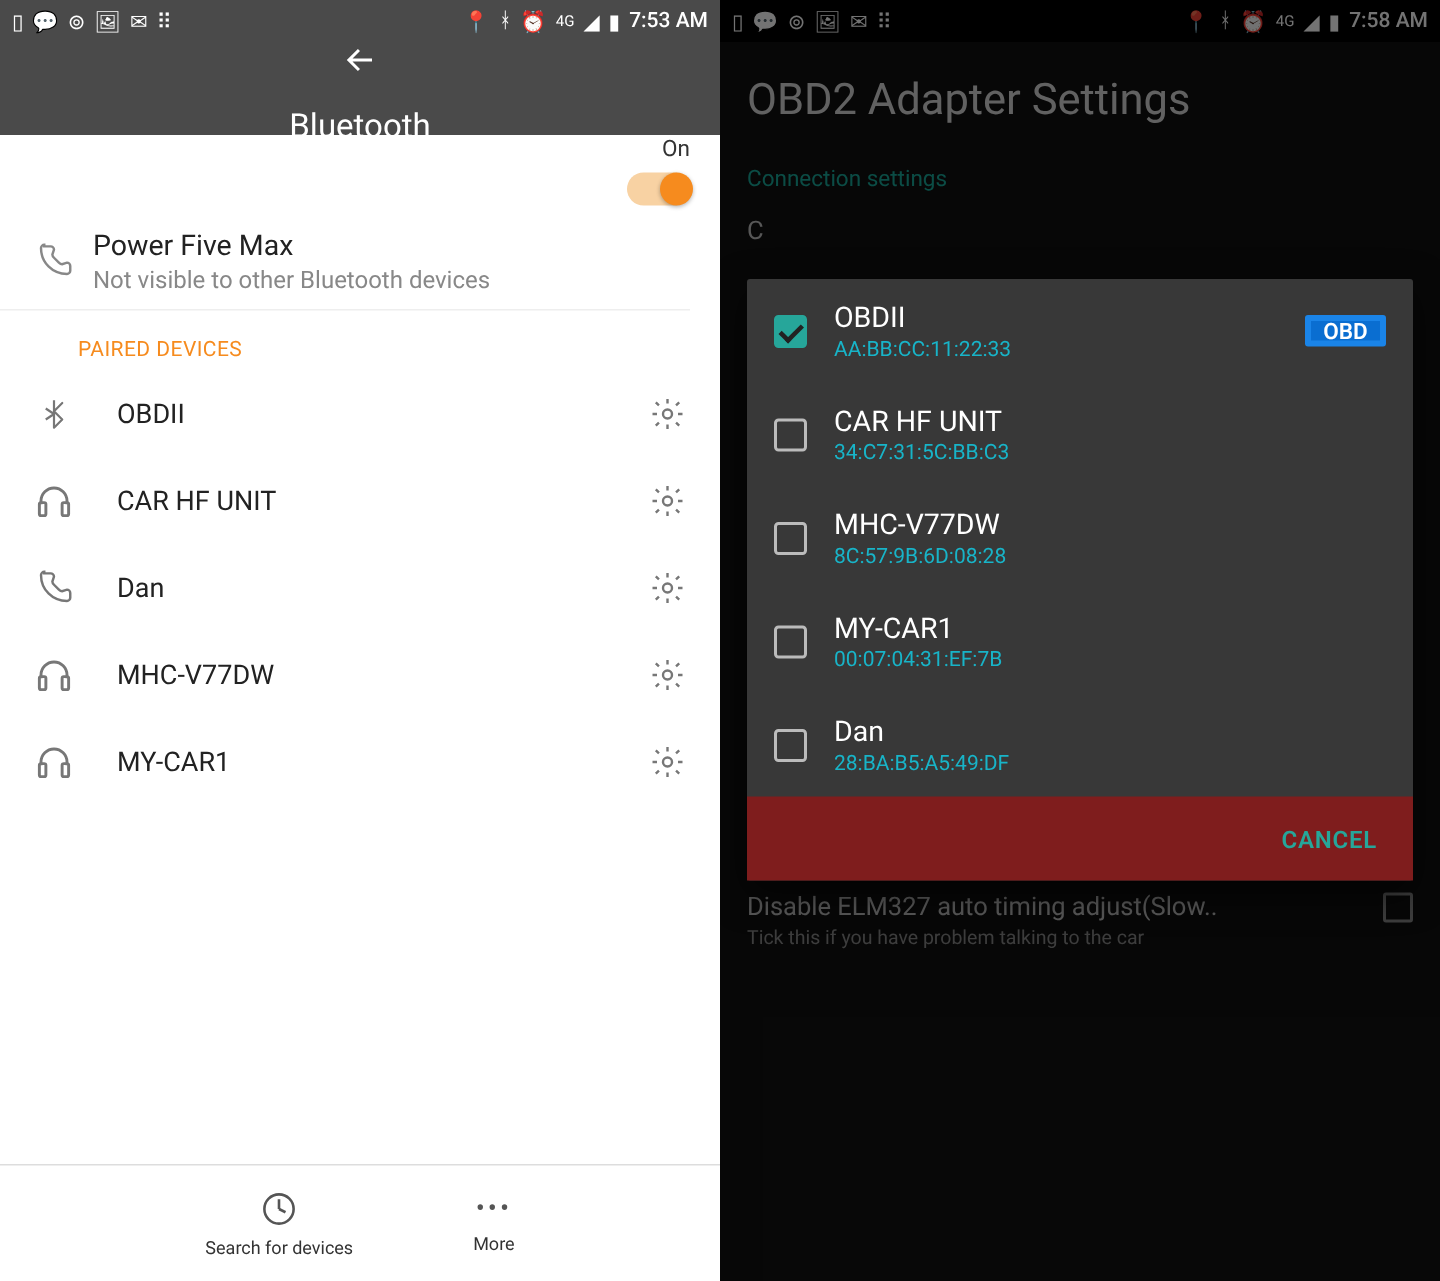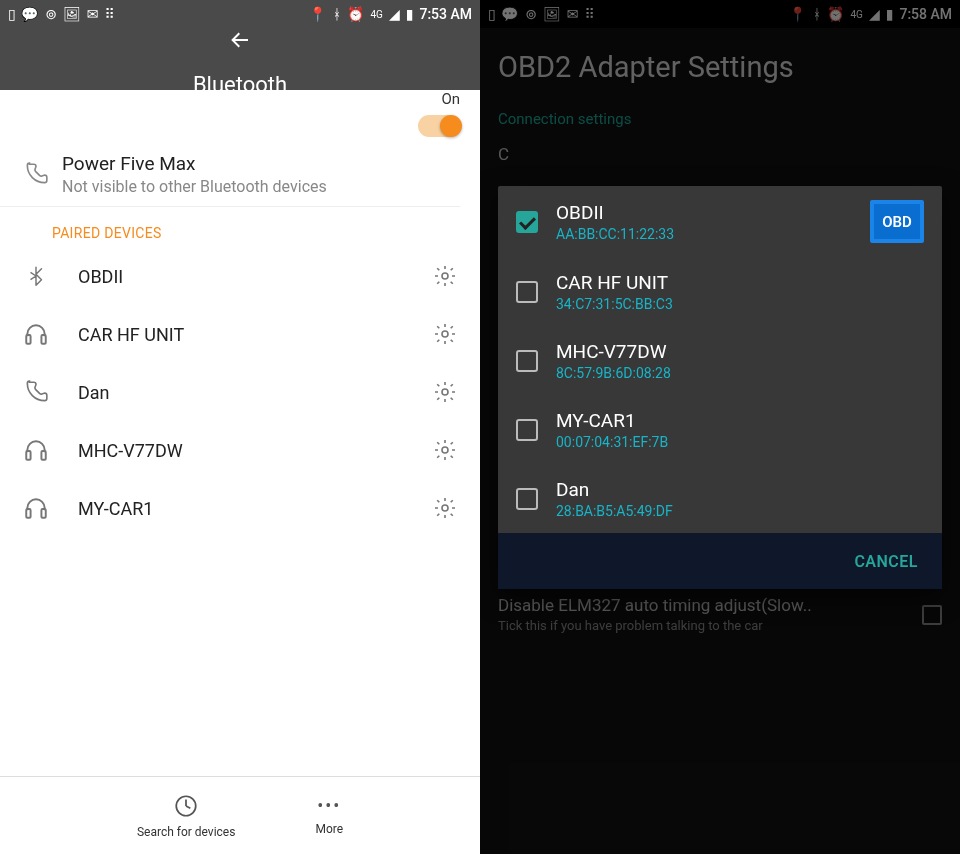--- a/index.html
+++ b/index.html
@@ -41,35 +41,35 @@
   .bb-label { font-size: 12px; color: #333; }
 
   
   .obd-title-row { padding: 22px 18px 6px 18px; }
   .obd-title { font-size: 29px; color: #d8d8d8; font-weight: 400; }
   .obd-section { padding: 20px 18px 4px 18px; font-size: 15px; color: #1aa99a; }
   .obd-row { padding: 12px 18px; }
   .obd-row-title { font-size: 17px; color: #c0c0c0; }
   .obd-row-sub { font-size: 13px; color: #888; margin-top: 3px; line-height: 1.3; }
   .obd-check { width: 20px; height: 20px; border: 2px solid #888; border-radius: 2px; flex-shrink: 0; }
-  .obd-row-flex { display:flex; align-items:center; justify-content:space-between; gap: 16px; }
+  .obd-row-flex { display:flex; justify-content:space-between; gap: 16px; }
   .obd-row-body { flex: 1; }
 
   
   .overlay { position: absolute; top:0; left:0; right:0; bottom:0; background: rgba(0,0,0,0.55); }
   .dialog { position: absolute; top: 186px; left: 18px; right: 18px; background: #383838; border-radius: 2px; box-shadow: 0 8px 24px rgba(0,0,0,0.6); }
   .dlg-item { display:flex; align-items:center; padding: 14px 18px; gap: 18px; }
   .dlg-check { width: 22px; height: 22px; border: 2px solid #bbb; border-radius: 3px; flex-shrink:0; position: relative; }
   .dlg-check.checked { background: #26a69a; border-color: #26a69a; }
   .dlg-check.checked::after { content:""; position:absolute; left:5px; top:1px; width:6px; height:12px; border: solid #222; border-width: 0 3px 3px 0; transform: rotate(45deg); }
   .dlg-text { flex:1; }
   .dlg-name { font-size: 19px; color: #fff; }
   .dlg-mac { font-size: 14px; color: #18b4c8; margin-top: 2px; }
-  .obd-badge { width: 54px; height: 43px; background: #0a6ed1; border: 4px solid #1a84e8; border-radius: 2px; color:#fff; display:flex; align-items:center; justify-content:center; font-size:15px; font-weight:600; }
-  .dialog-actions { height: 56px; display:flex; align-items:center; justify-content:flex-end; padding: 0 24px; background:#0f172a; }
+  .obd-badge { width: 54px; height: 21px; background: #0a6ed1; border: 4px solid #1a84e8; border-radius: 2px; color:#fff; display:flex; align-items:center; justify-content:center; font-size:15px; font-weight:600; }
+  .dialog-actions { height: 56px; display:flex; align-items:center; justify-content:flex-end; padding: 0 24px; background:#7f1d1d; }
   .cancel-btn { color: #26a69a; font-size: 16px; font-weight: 600; letter-spacing: 0.5px; }
 
   svg { display:block; }
 </style>
 </head>
 <body>
 
 <div class="container">
 
   <div class="pane pane-left">

